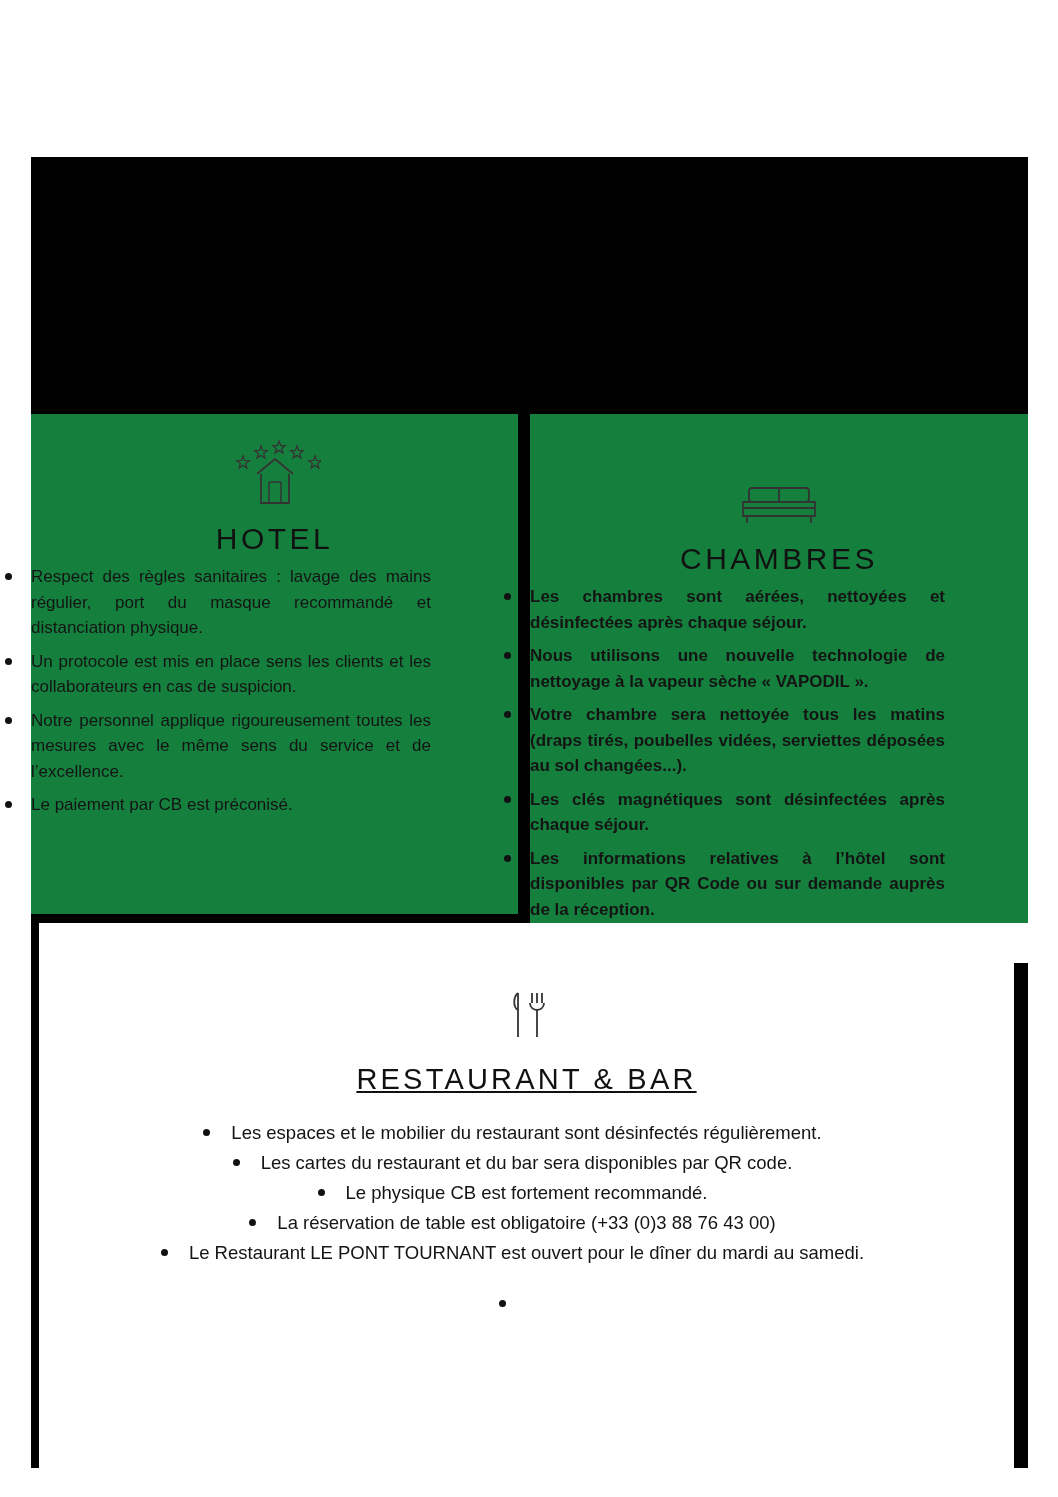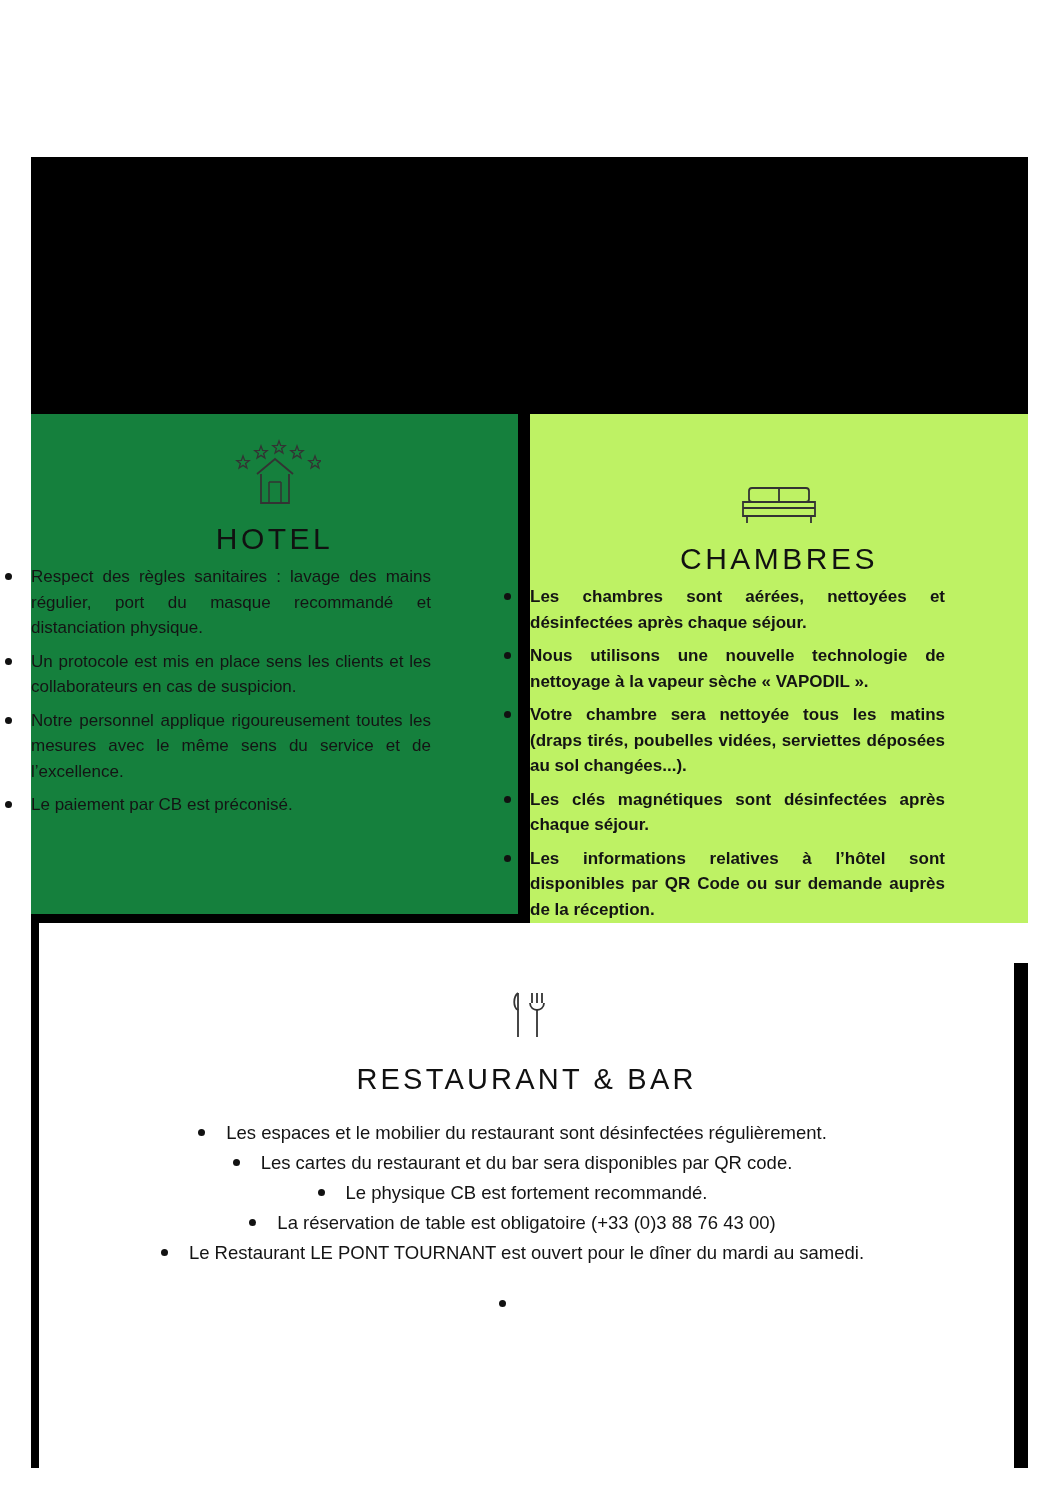--- a/index.html
+++ b/index.html
@@ -58,21 +58,21 @@
     width: 487px;
     height: 500px;
     background: #15803d;
   }
   .panel-chambres {
     position: absolute;
     left: 530px;
     top: 414px;
     width: 498px;
     height: 509px;
-    background: #bef264;
+    background: #15803d;
   }
   .panel-restaurant {
     position: absolute;
     left: 39px;
     top: 923px;
     width: 975px;
     height: 545px;
     background: #ffffff;
   }
 
@@ -94,20 +94,21 @@
     letter-spacing: 3.5px;
     font-weight: 400;
     color: #111111;
     margin-top: 16px;
     font-family: "Liberation Sans", sans-serif;
   }
   .section-title.restaurant {
     font-size: 29px;
     letter-spacing: 3.2px;
     margin-top: 22px;
+    text-decoration: underline;
   }
 
   
   ul.bullets {
     list-style: none;
     margin: 0;
     padding: 0;
   }
   ul.bullets li {
     position: relative;
@@ -232,20 +233,20 @@
       <path d="M14 4 C9 8, 9 18, 14 21 L14 48"></path>
       <path d="M14 4 L14 21"></path>
 
       <path d="M28 4 L28 14 M33 4 L33 14 M38 4 L38 14"></path>
       <path d="M26 14 C26 19, 30 21, 33 21 C36 21, 40 19, 40 14"></path>
       <path d="M33 21 L33 48"></path>
     </svg>
   </div>
   <div class="section-title restaurant">RESTAURANT &amp; BAR</div>
   <ul class="center-list">
-    <li><span class="inner"><span class="dot"></span><span>Les espaces et le mobilier du restaurant sont désinfectées régulièrement.</span></span></li>
+    <li><span class="inner"><span class="dot"></span><span>Les espaces et le mobilier du restaurant sont désinfectés régulièrement.</span></span></li>
     <li><span class="inner"><span class="dot"></span><span>Les cartes du restaurant et du bar sera disponibles par QR code.</span></span></li>
     <li><span class="inner"><span class="dot"></span><span>Le physique CB est fortement recommandé.</span></span></li>
     <li><span class="inner"><span class="dot"></span><span>La réservation de table est obligatoire (+33 (0)3 88 76 43 00)</span></span></li>
     <li><span class="inner"><span class="dot"></span><span>Le Restaurant LE PONT TOURNANT est ouvert pour le dîner du mardi au samedi.</span></span></li>
     <li><span class="inner"><span class="dot"></span></span></li>
   </ul>
 </div>
 
 </body></html>

